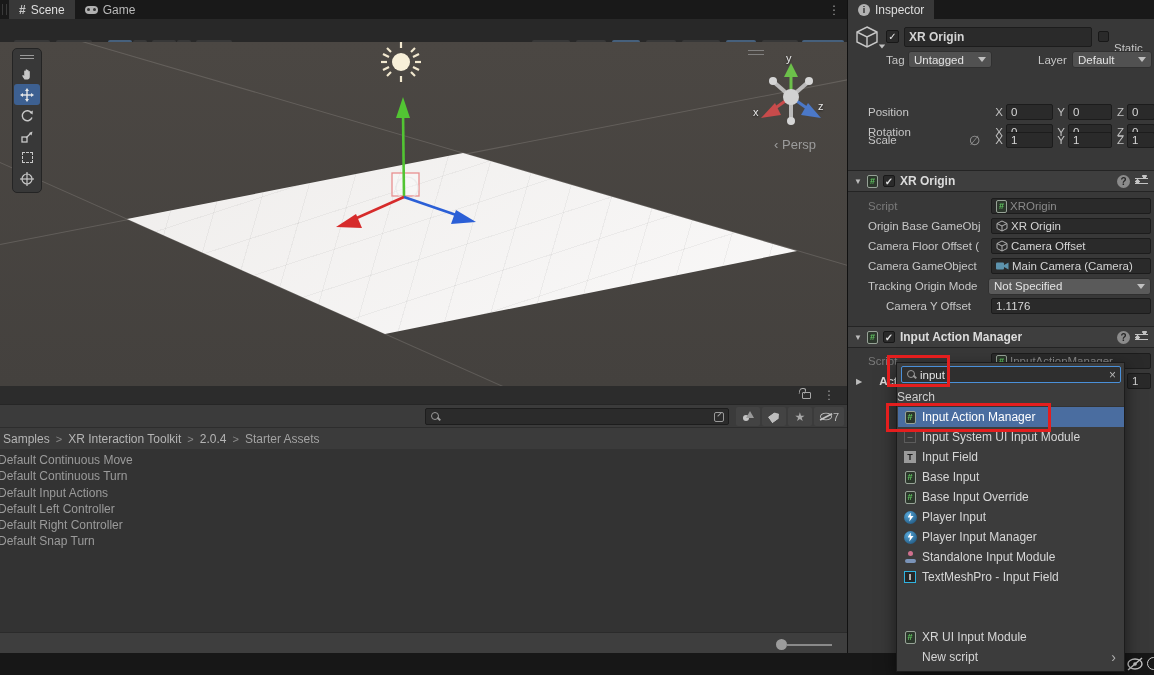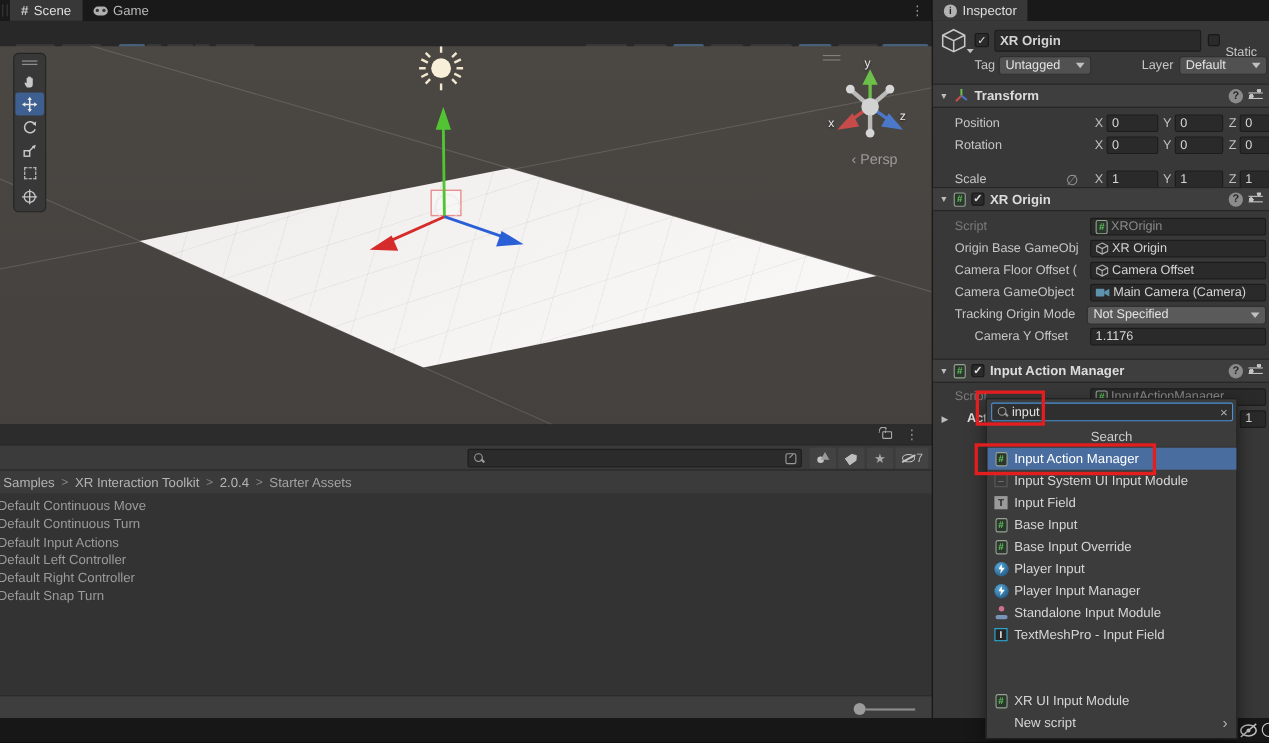--- a/index.html
+++ b/index.html
@@ -113,21 +113,21 @@
   .dropdown{background:#515151;border:1px solid #303030;border-radius:3px;height:17px;display:flex;align-items:center;padding:0 5px;color:#e2e2e2;justify-content:space-between}
   .axis-lbl{width:12px;text-align:right;margin-right:3px;color:#c0c0c0;flex:none}
   .num-field{background:#2a2a2a;border:1px solid #1c1c1c;border-radius:2px;height:16px;line-height:15px;padding:0 4px;color:#d6d6d6;flex:none}
   .gray{color:#7a7a7a}
   .script-page{width:11px;height:13px;background:#2c372c;border:1px solid #97a297;border-radius:2px;color:#5fc45f;font-size:9px;font-weight:bold;display:inline-flex;align-items:center;justify-content:center;flex:none}
   .script-page::before{content:"#"}
   
   .popup{position:absolute;left:896px;top:362px;width:229px;height:310px;background:#3c3c3c;border:1px solid #1c1c1c;box-shadow:0 6px 16px rgba(0,0,0,.55);z-index:40}
   .popup-search{position:absolute;left:4px;top:3px;width:220px;height:17px;background:#2f2f2f;border:1px solid #4a90d9;border-radius:2px;display:flex;align-items:center;padding:0 4px;gap:3px}
   .popup-search input{flex:1;background:transparent;border:none;outline:none;color:#e4e4e4;font-size:11.5px;min-width:0}
-  .popup-head{position:absolute;left:0;top:24px;width:100%;height:20px;text-align:center;line-height:20px;color:#cdcdcd;font-size:12px;border-bottom:1px solid #333}
+  .popup-head{position:absolute;left:0;top:24px;width:100%;height:20px;line-height:20px;color:#cdcdcd;font-size:12px;border-bottom:1px solid #333}
   .pitem{position:absolute;left:1px;width:226px;height:20px;display:flex;align-items:center;padding-left:5px;font-size:12px;color:#d6d6d6;gap:5px}
   .pitem.sel{background:#4a6da0;color:#fff}
   .pi{width:14px;display:inline-flex;align-items:center;justify-content:center;flex:none}
   .ic-dimmod{width:12px;height:12px;background:#3a3a3a;border:1px solid #5c5c5c;color:#8a8a8a;font-size:9px;display:inline-flex;align-items:center;justify-content:center}
   .ic-dimmod::before{content:"–"}
   .ic-inputfield{width:12px;height:12px;background:#9a9a9a;color:#1c1c1c;font-weight:bold;font-size:9px;display:inline-flex;align-items:center;justify-content:center}
   .ic-inputfield::before{content:"T"}
   .ic-tmp{width:12px;height:12px;border:1.3px solid #2fb3e0;background:#262626;color:#eee;font-weight:bold;font-size:9px;display:inline-flex;align-items:center;justify-content:center}
   .ic-tmp::before{content:"I"}
   .ic-player{width:13px;height:13px;border-radius:50%;background:radial-gradient(circle at 35% 30%,#57a9dc,#16486f);position:relative}
@@ -406,50 +406,39 @@
     <div class="dropdown abs" style="left:60px;top:51px;width:84px;font-size:11.5px">
       <span>Untagged</span>
         <span class="caret"></span>
     </div>
     <span class="abs" style="left:190px;top:54px;color:#c6c6c6;font-size:11.5px">Layer</span>
     <div class="dropdown abs" style="left:224px;top:51px;width:80px;font-size:11.5px">
       <span>Default</span>
         <span class="caret"></span>
     </div>
 
-    <div class="comp-header" style="top:76px">
-      <span class="fold open"></span>
-      <svg width="14" height="14">
-          <line x1="7" y1="7" x2="7" y2="1" stroke="#6cc04a" stroke-width="1.8"></line>
-          <line x1="7" y1="7" x2="2" y2="12" stroke="#c84b4b" stroke-width="1.8"></line>
-          <line x1="7" y1="7" x2="12" y2="11" stroke="#4b78c8" stroke-width="1.8"></line>
-        </svg>
-      <span>Transform</span>
-      <span class="help-icon" style="margin-left:auto"></span>
-      <span class="sliders-icon"></span>
-    </div>
     <div class="irow" style="top:103px">
       <span class="ilabel">Position</span>
       <span class="axis-lbl">X</span>
         <span class="num-field" style="width:47px">0</span>
       <span class="axis-lbl">Y</span>
         <span class="num-field" style="width:44px">0</span>
       <span class="axis-lbl">Z</span>
         <span class="num-field" style="width:28px">0</span>
     </div>
     <div class="irow" style="top:123px">
       <span class="ilabel">Rotation</span>
       <span class="axis-lbl">X</span>
         <span class="num-field" style="width:47px">0</span>
       <span class="axis-lbl">Y</span>
         <span class="num-field" style="width:44px">0</span>
       <span class="axis-lbl">Z</span>
         <span class="num-field" style="width:28px">0</span>
     </div>
-    <div class="irow" style="top:154px">
+    <div class="irow" style="top:131px">
       <span class="ilabel" style="width:121px">Scale</span>
       <span style="width:22px;color:#9a9a9a;font-size:13px;flex:none">∅</span>
       <span class="axis-lbl">X</span>
         <span class="num-field" style="width:47px">1</span>
       <span class="axis-lbl">Y</span>
         <span class="num-field" style="width:44px">1</span>
       <span class="axis-lbl">Z</span>
         <span class="num-field" style="width:28px">1</span>
     </div>
 

